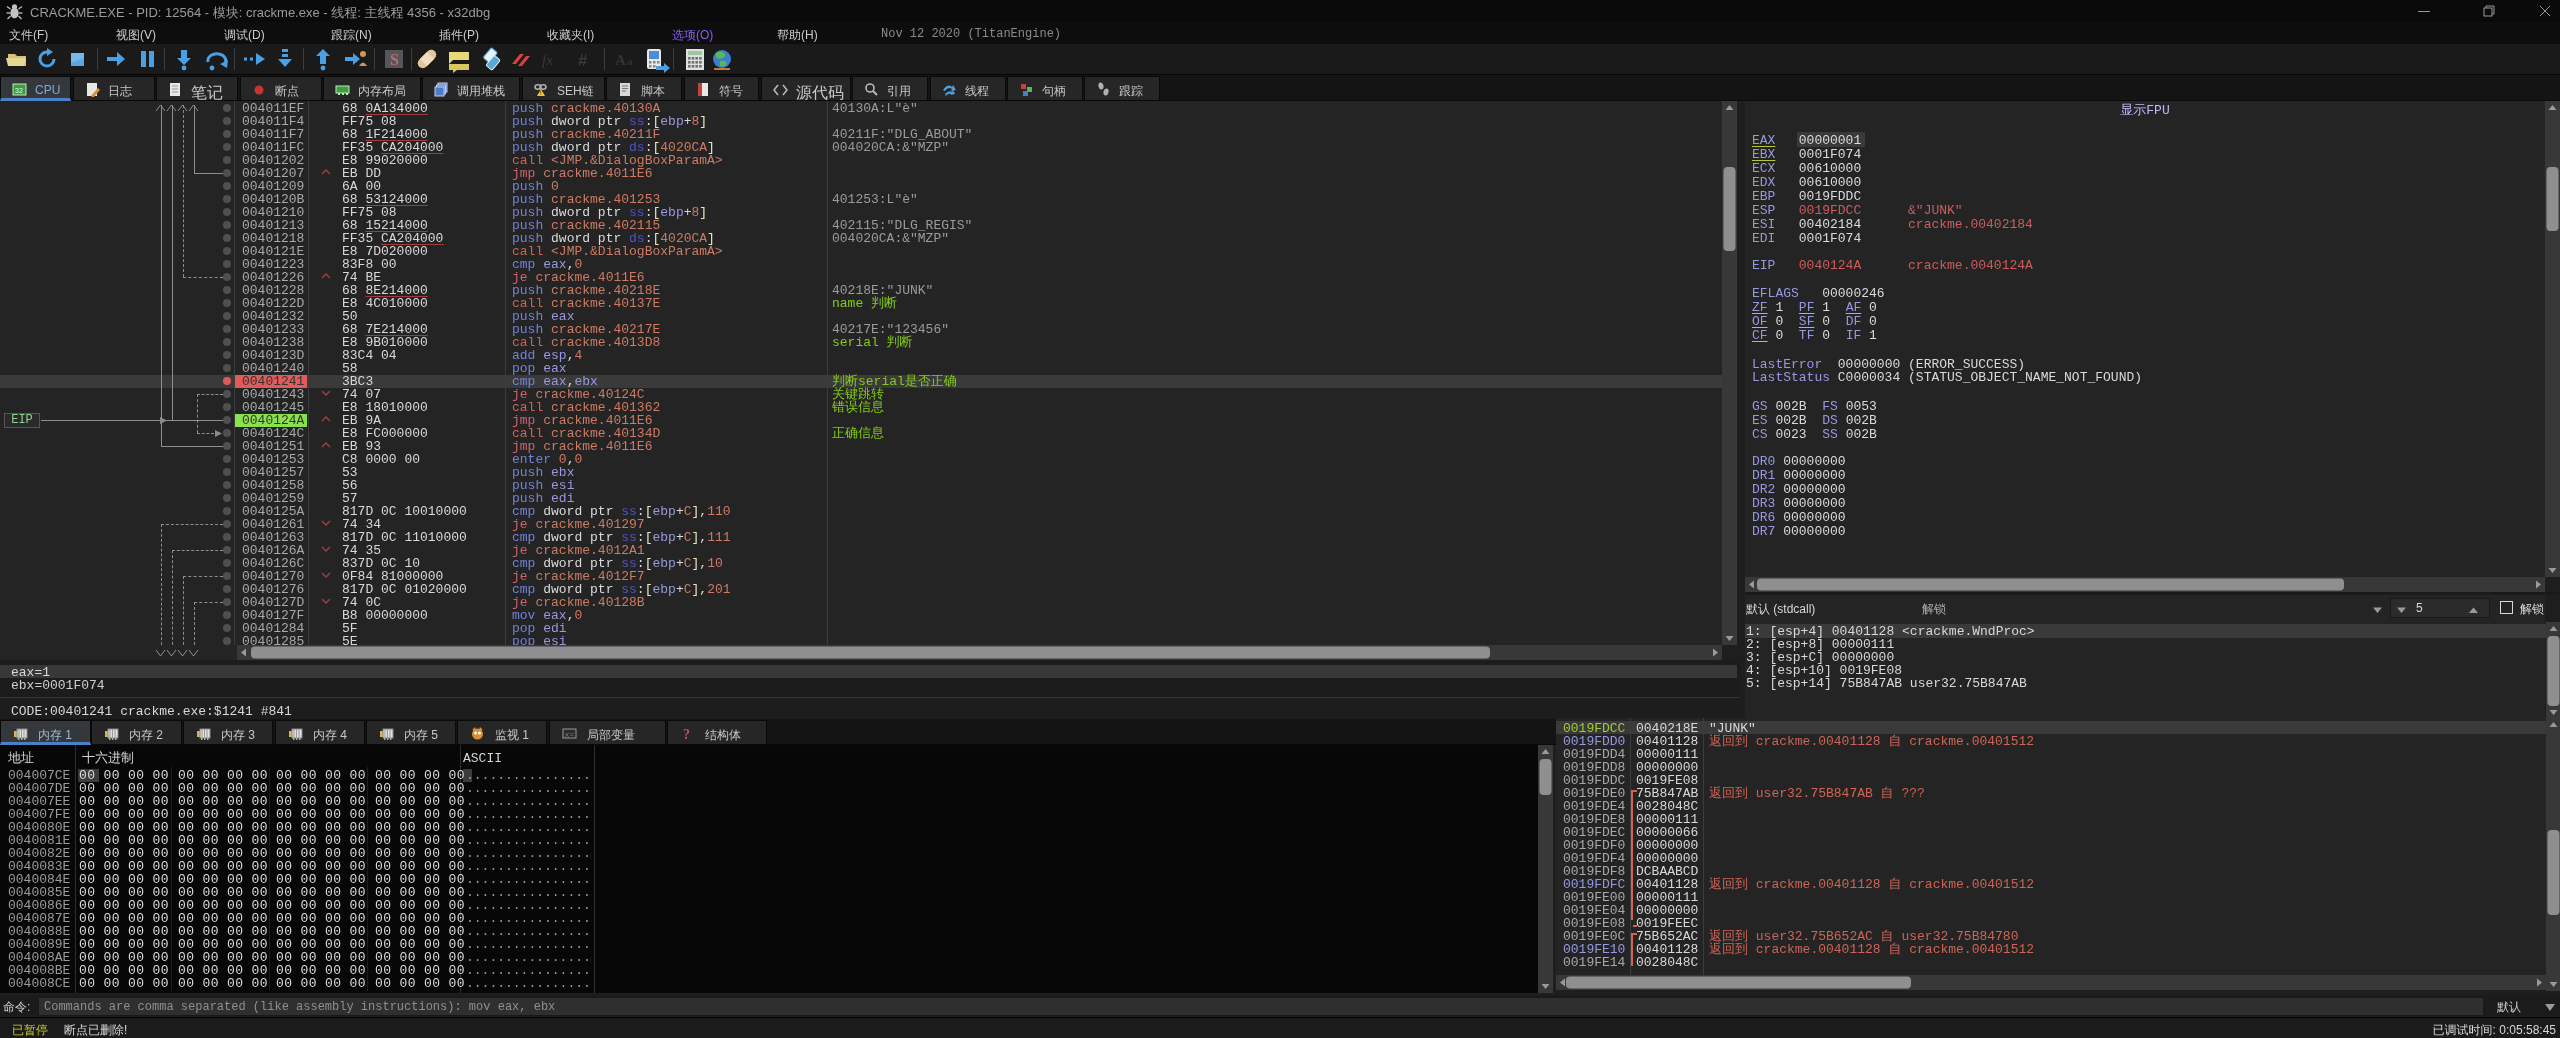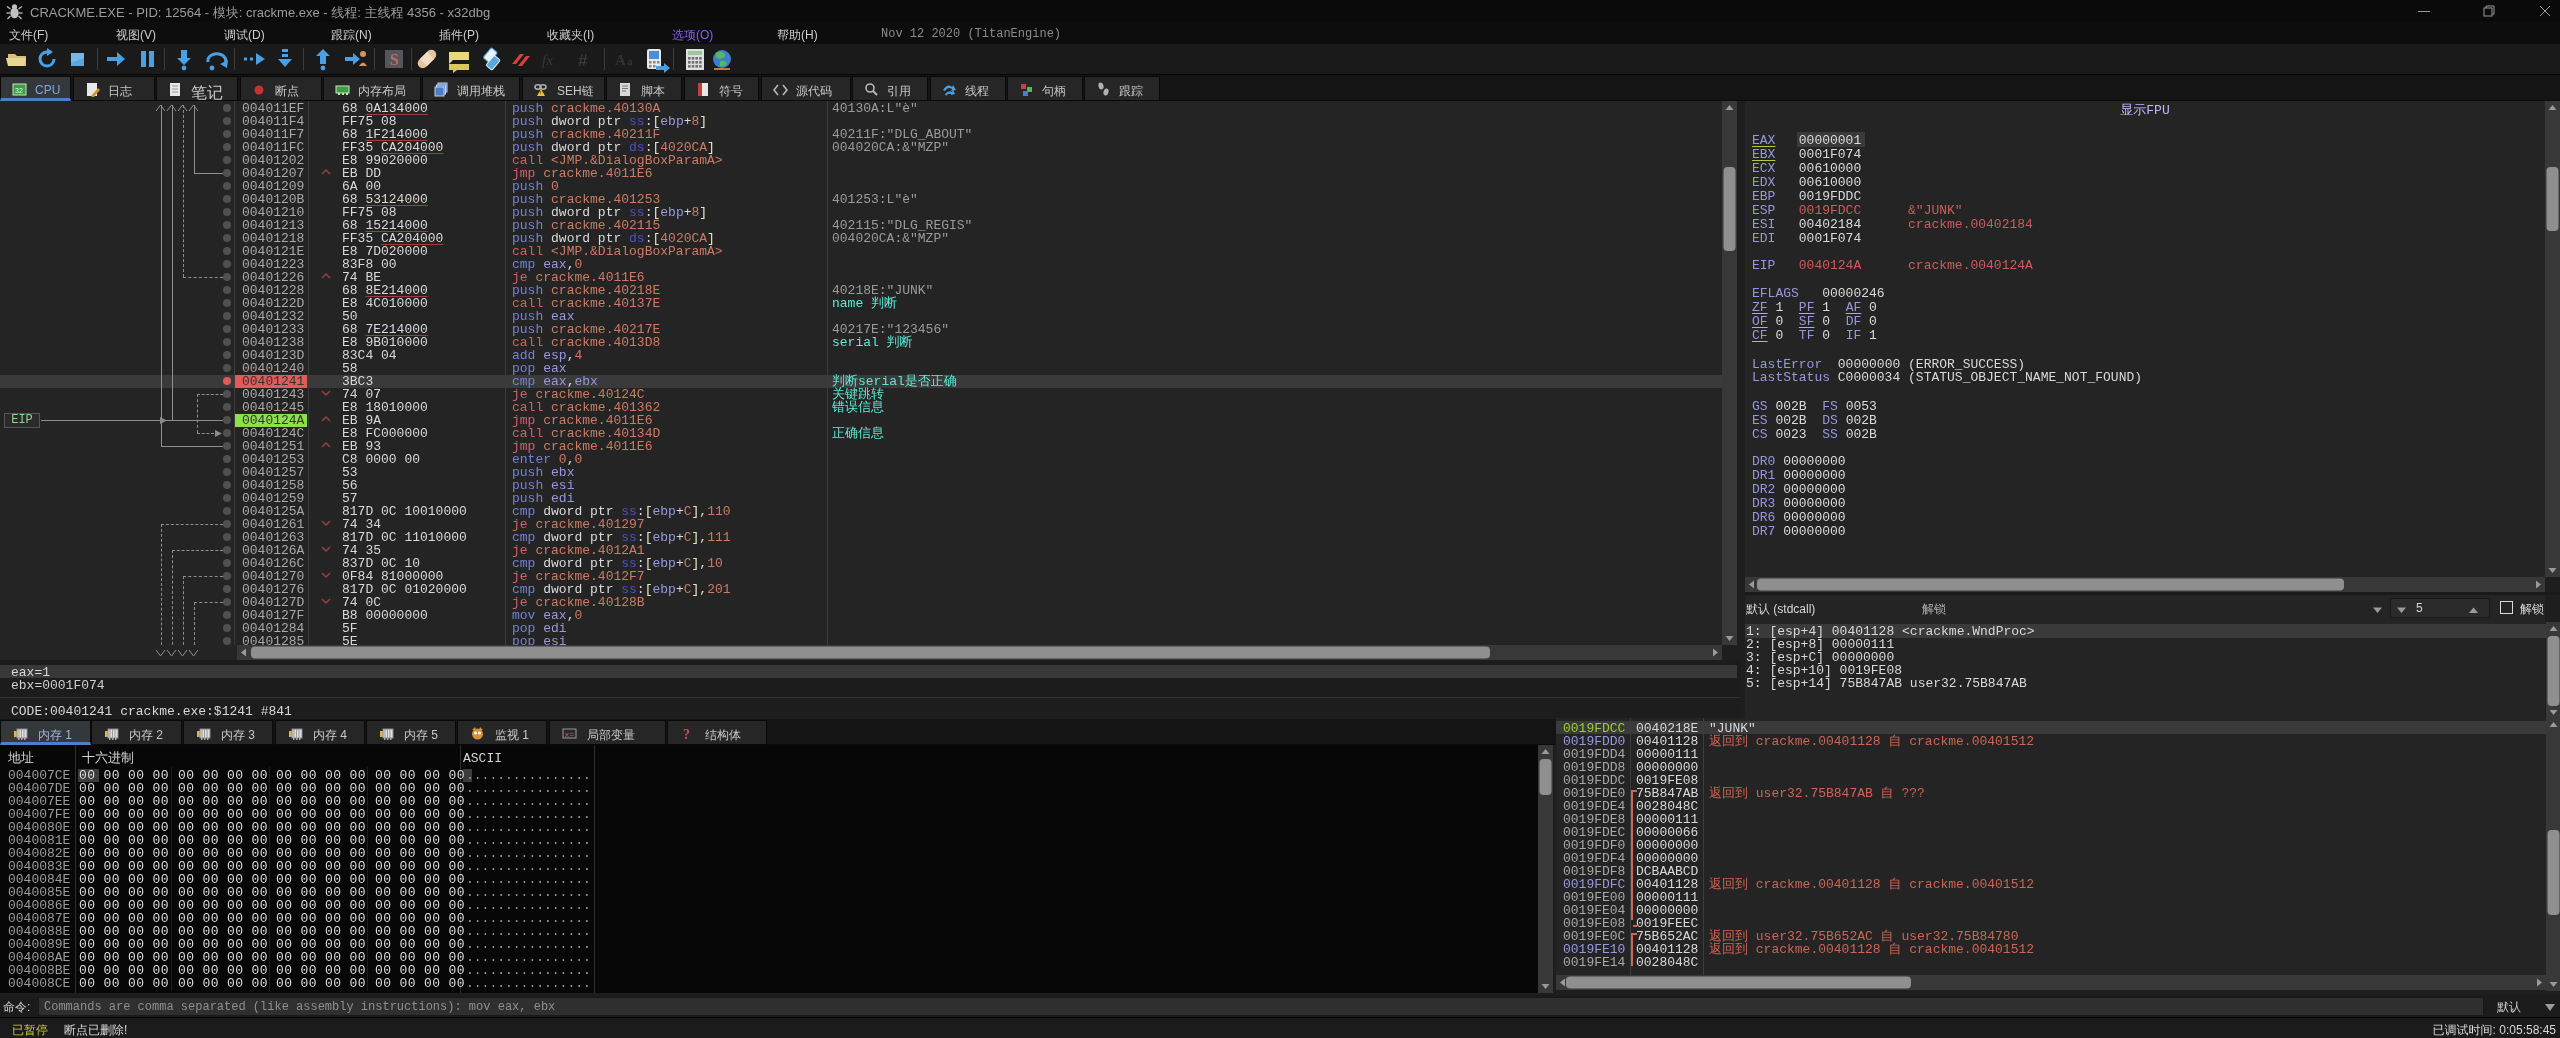--- a/index.html
+++ b/index.html
@@ -11,21 +11,21 @@
 .ul{text-decoration:underline;text-decoration-color:#a03c3c;text-underline-offset:2px;text-decoration-thickness:1px}
 .b{color:#7282d8}
 .c{color:#cd6455}
 .j{color:#d0616e}
 .g{color:#9898e0}
 .n{color:#cd7b64}
 .s{color:#5050c8}
 .k{color:#e6e6c0}
 .w{color:#dadada}
 .cm{color:#9b9b9b}
-.uc{color:#5eead4}
+.uc{color:#84cc16}
 .red{color:#cd5c5c}
 .lav{color:#9898e0}
 .grn{color:#9fce34}
 .flag{text-decoration:underline;text-decoration-color:#b8c838;text-underline-offset:2px;text-decoration-thickness:1px}
 </style></head>
 <body>
 
 <div class="abs" style="left:0;top:0;width:2560px;height:22px;background:#0a0a0a"></div>
 <svg class="abs" style="left:6px;top:3px" width="17" height="17" viewBox="0 0 17 17">
     <ellipse cx="8.5" cy="10" rx="4.2" ry="5.2" fill="#c2c2c2"></ellipse>
@@ -225,21 +225,21 @@
     </svg>
     <span style="position:absolute;left:34px;top:6px">脚本</span>
   </div>
 <div class="abs" style="left:684px;top:76px;width:75px;height:25px;background:#262626;border:1px solid #090909;color:#c8c8c8;font-size:12px;">
     <svg style="position:absolute;left:11px;top:5px" width="15" height="15" viewBox="0 0 15 15">
       <rect x="2" y="1" width="10" height="13" fill="#e8e8e8"></rect>
       <path d="M2 1 h4 v13 h-4 z" fill="#c04040"></path>
     </svg>
     <span style="position:absolute;left:34px;top:6px">符号</span>
   </div>
-<div class="abs" style="left:761px;top:76px;width:90px;height:25px;background:#262626;border:1px solid #090909;color:#c8c8c8;font-size:12px;">
+<div class="abs" style="left:761px;top:76px;width:90px;height:25px;background:#262626;border:1px solid #090909;color:#c8c8c8;font-size:16px;">
     <svg style="position:absolute;left:11px;top:5px" width="15" height="15" viewBox="0 0 15 15">
       <g fill="none" stroke="#b8b8b8" stroke-width="1.6">
         <path d="M5 3 l-4 5 4 5"></path>
         <path d="M10 3 l4 5 -4 5"></path>
       </g>
     </svg>
     <span style="position:absolute;left:34px;top:6px">源代码</span>
   </div>
 <div class="abs" style="left:852px;top:76px;width:76px;height:25px;background:#262626;border:1px solid #090909;color:#c8c8c8;font-size:12px;">
     <svg style="position:absolute;left:11px;top:5px" width="15" height="15" viewBox="0 0 15 15">

